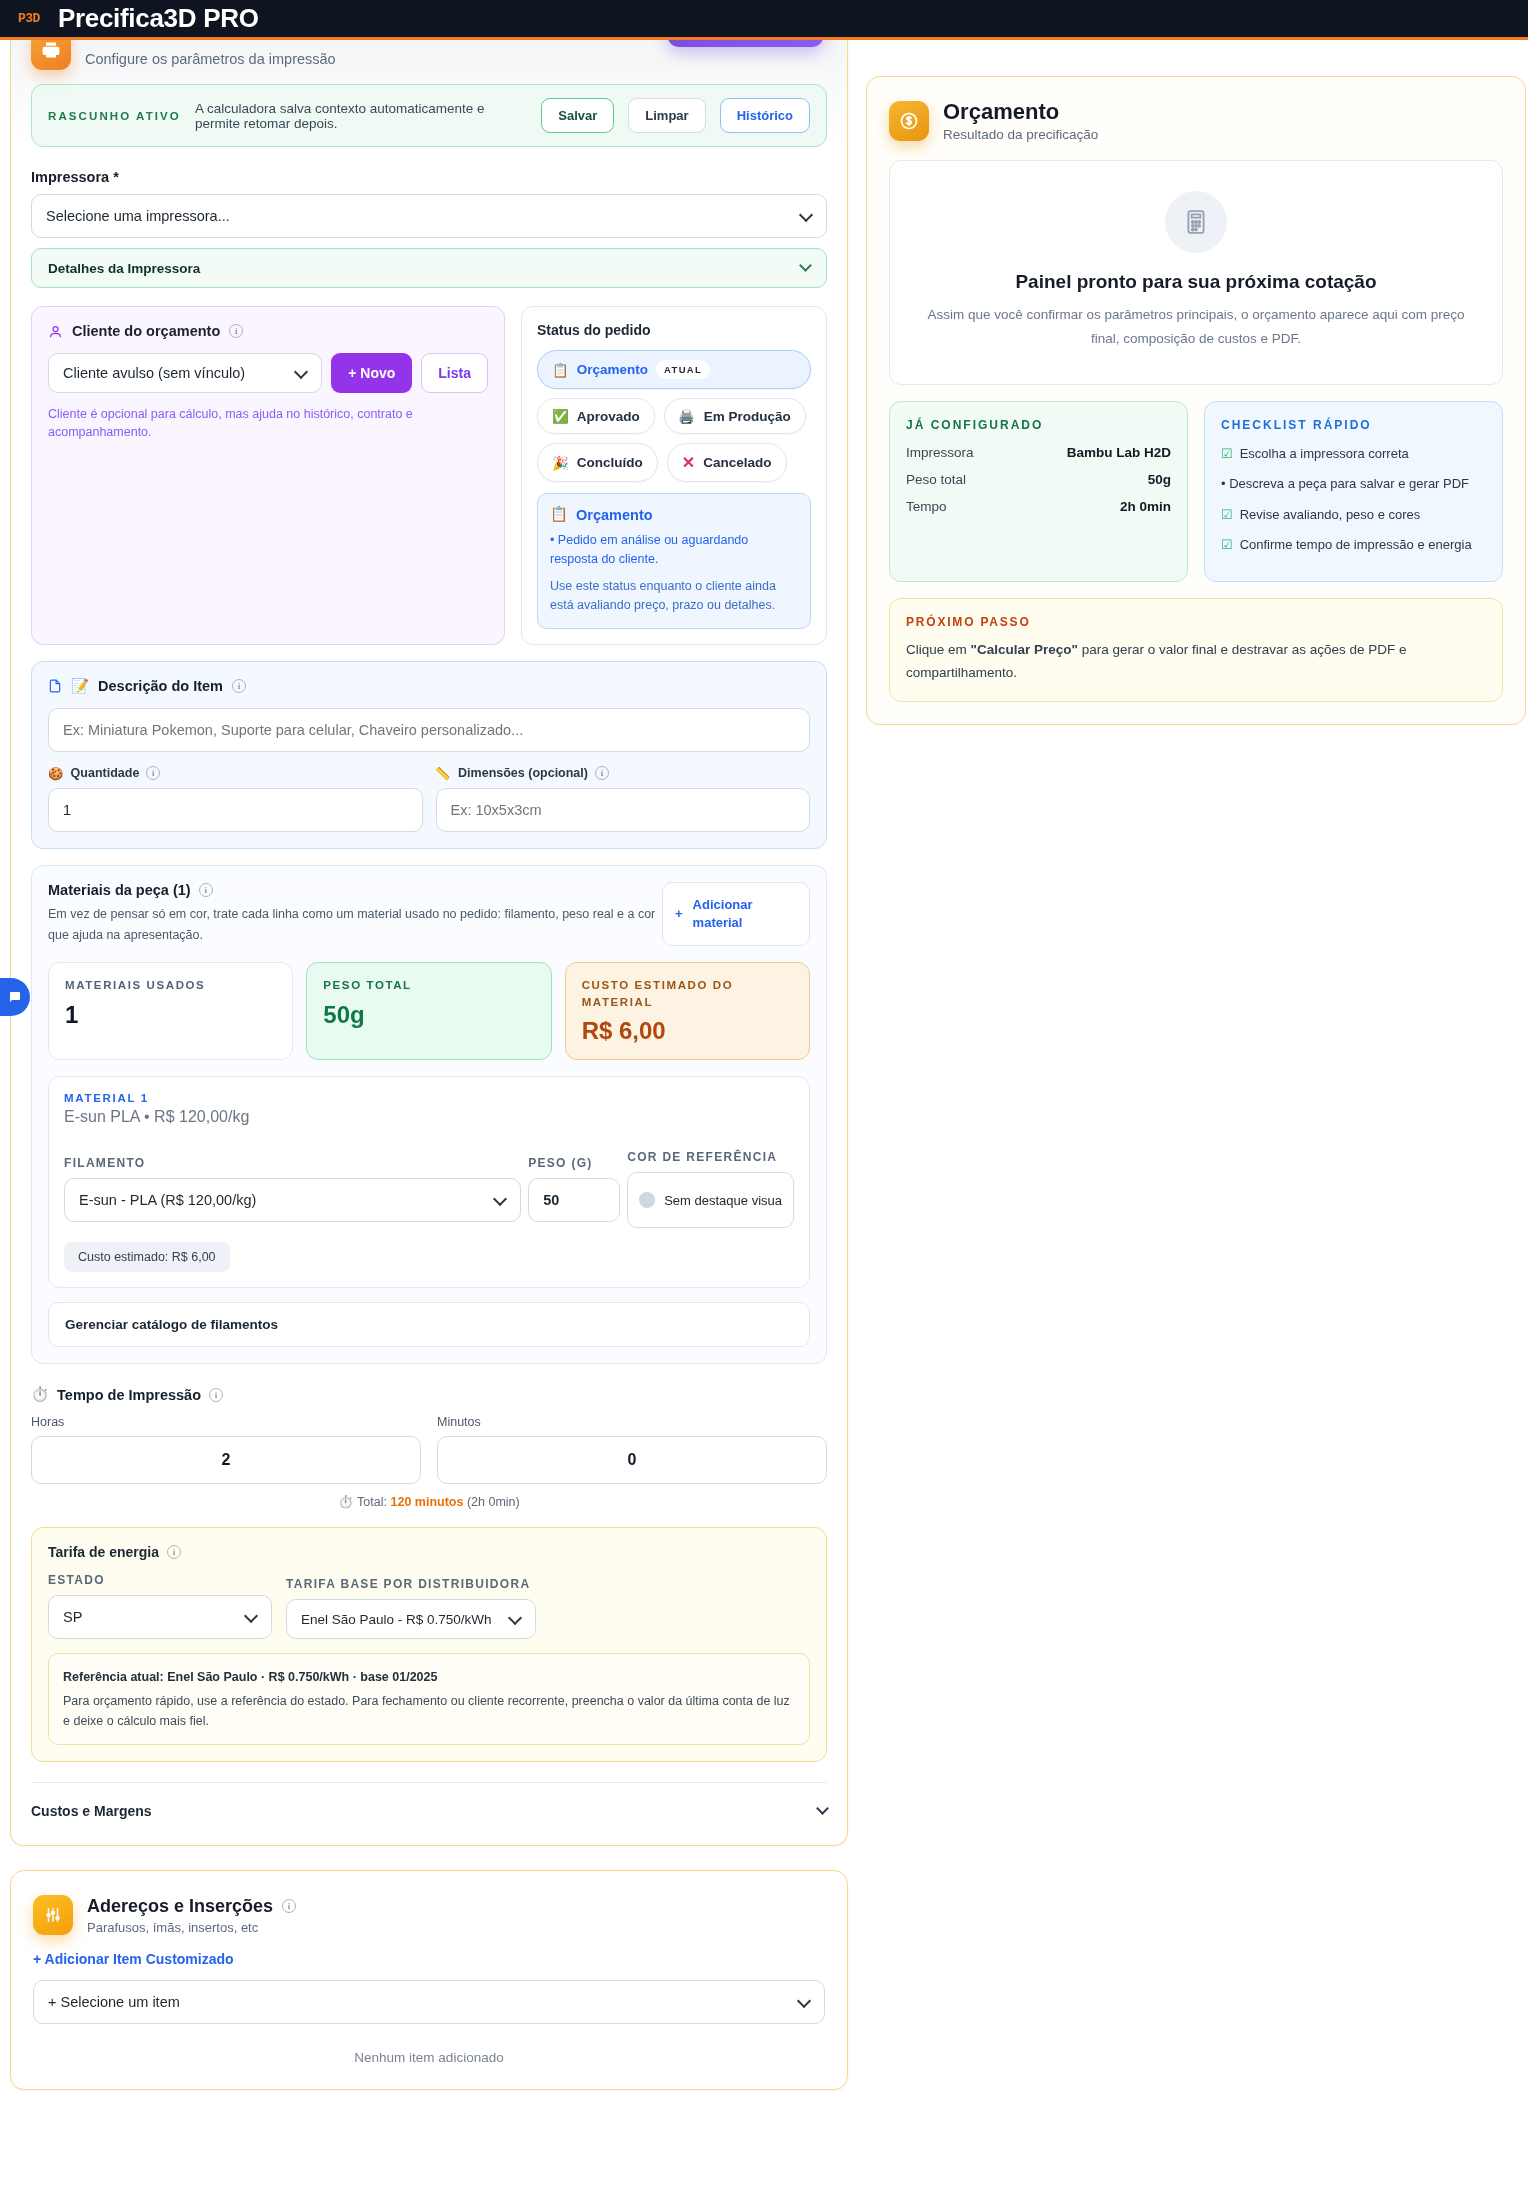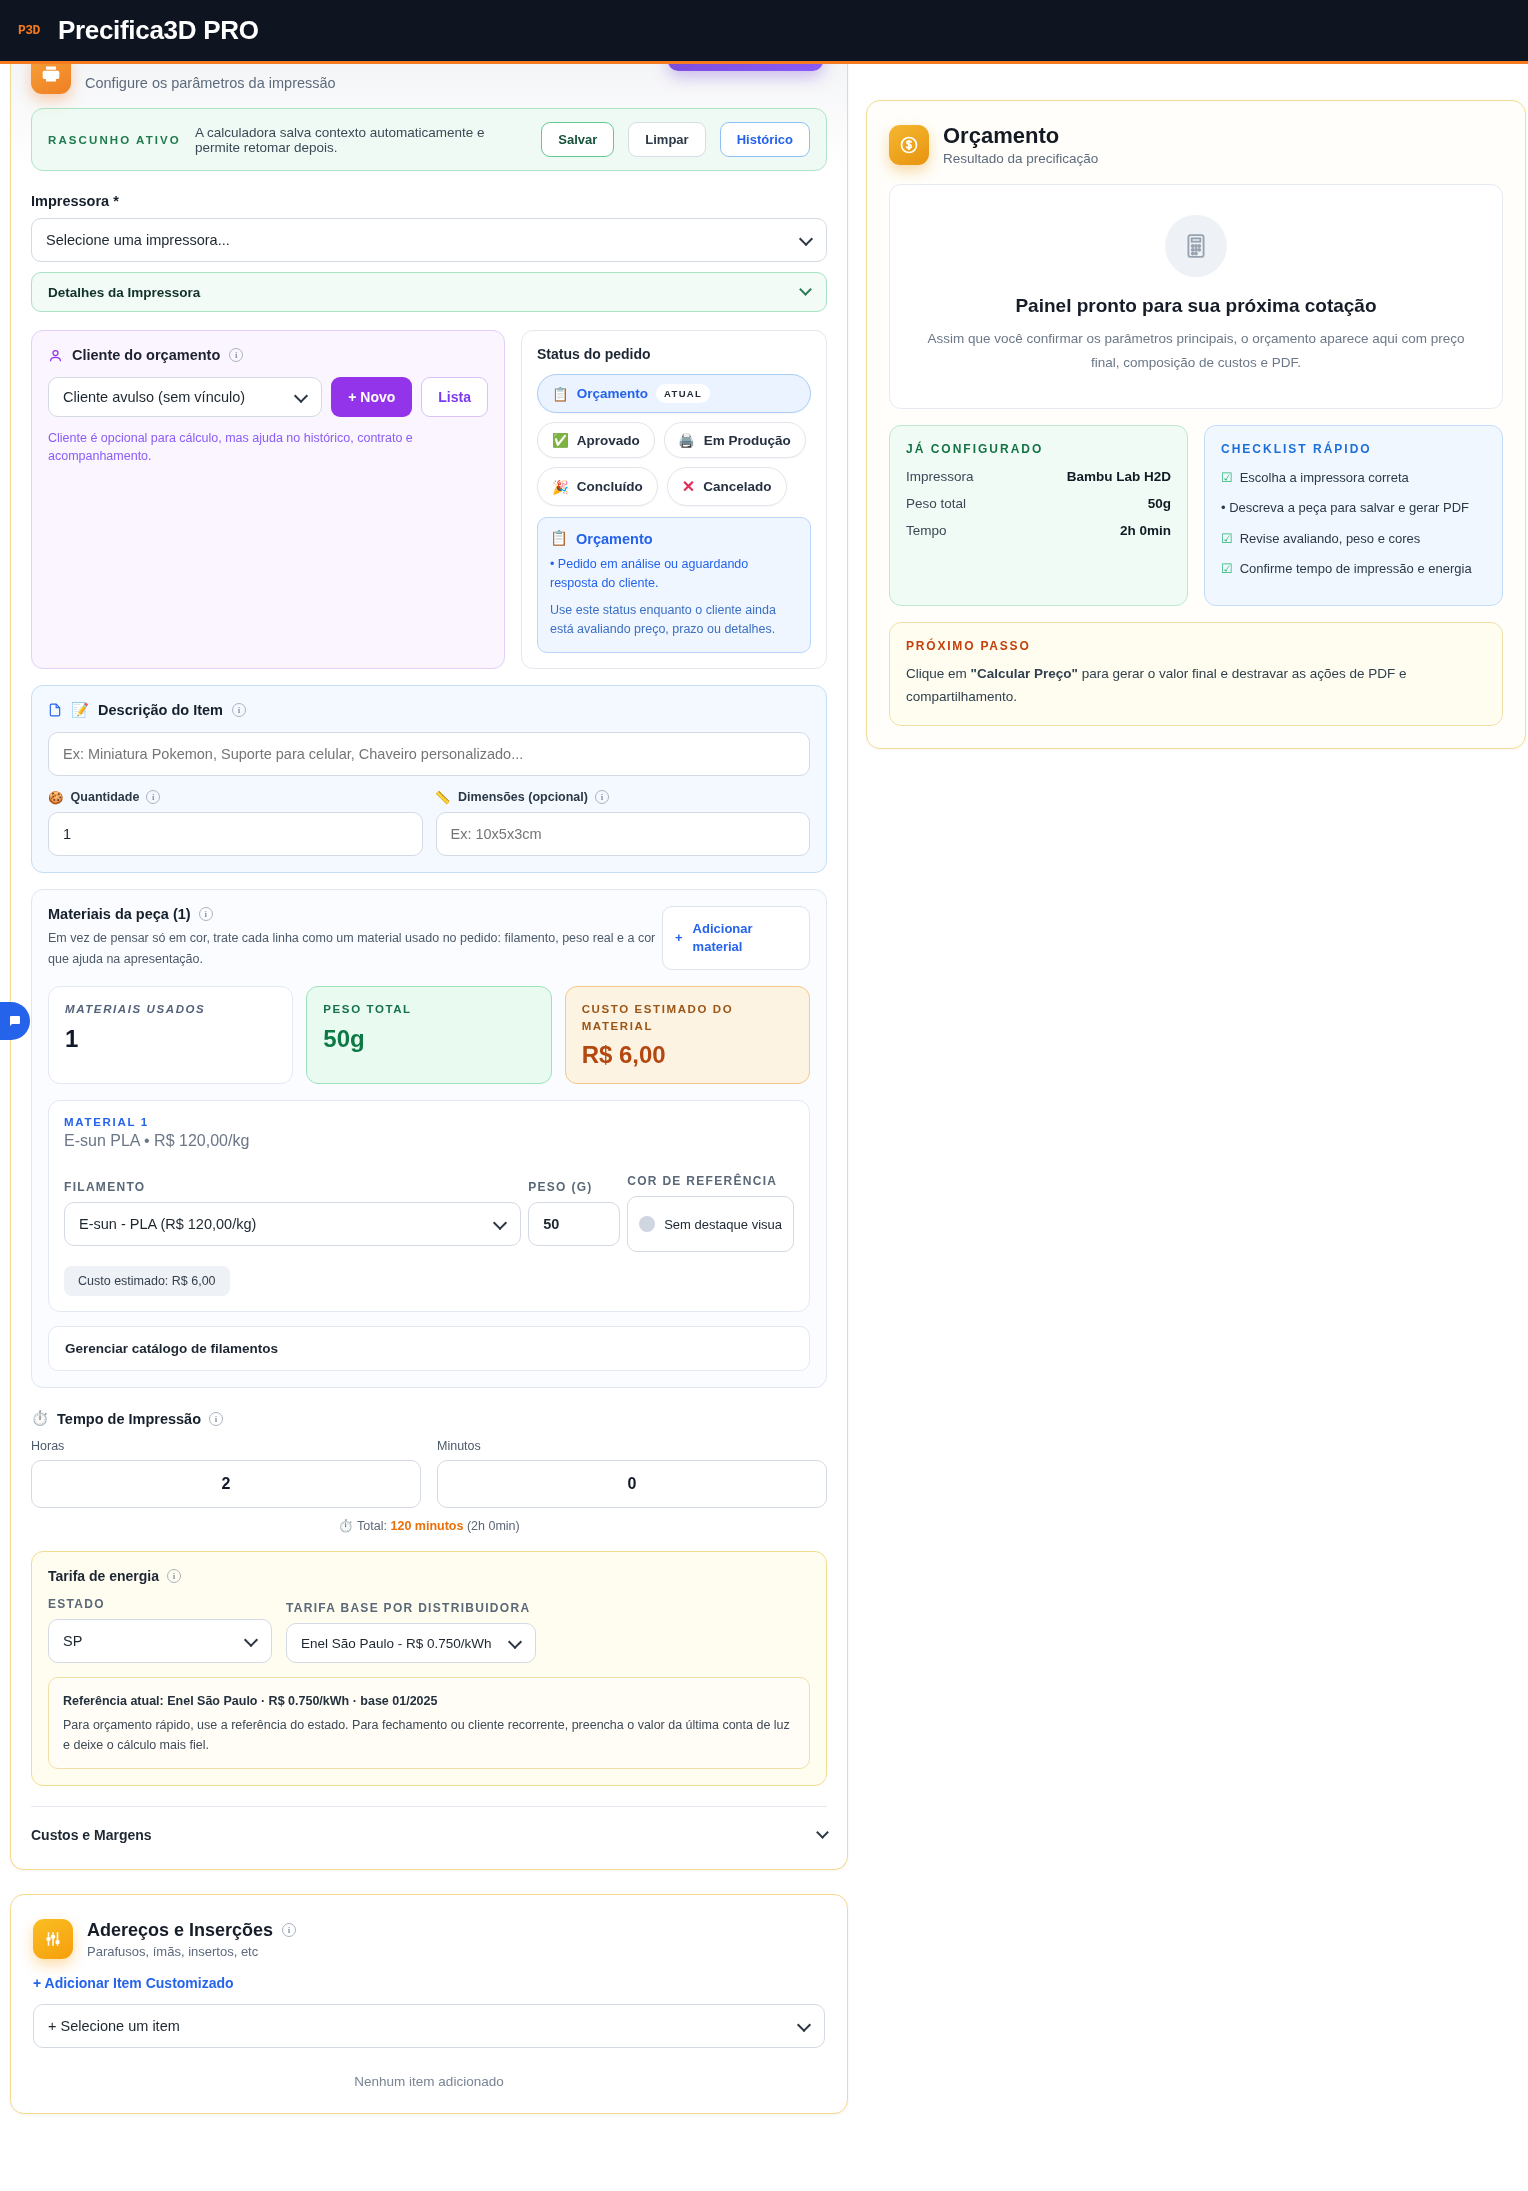--- a/index.html
+++ b/index.html
@@ -6,21 +6,21 @@
   html, body {
     width: 1528px;
     background: #ffffff;
     font-family: "Liberation Sans", sans-serif;
     -webkit-font-smoothing: antialiased;
   }
   body { position: relative; min-height: 2191px; overflow: hidden; }
 
   
   .topbar {
-    height: 64px;
+    height: 40px;
     background: #0e1420;
     display: flex;
     align-items: center;
     padding: 0 18px;
     border-bottom: 3px solid #f47b20;
     position: relative;
     z-index: 40;
   }
   .logo-badge {
     font-size: 13px; font-weight: bold; color: #f47b20;
@@ -185,21 +185,21 @@
     flex: none; width: 148px; background: #fff; border: 1px solid #dde4ed;
     border-radius: 10px; color: #2563eb; font-size: 13px; font-weight: bold;
     padding: 12px; display:flex; gap:10px; align-items:center; justify-content:center;
     cursor: pointer; font-family: inherit; line-height:1.35;
   }
   .stats { display: flex; gap: 13px; margin-top: 16px; }
   .stat { flex: 1 1 0; border-radius: 12px; padding: 14px 16px; min-height: 86px; }
   .stat .k { font-size: 11.5px; font-weight: bold; letter-spacing: 1.6px; line-height:1.45; }
   .stat .v { font-size: 24px; font-weight: bold; margin-top: 7px; }
   .stat.a { background:#fff; border:1px solid #e3e9f1; }
-  .stat.a .k { color:#53627a;font-style:italic; } .stat.a .v { color:#111827; }
+  .stat.a .k { color:#53627a; } .stat.a .v { color:#111827; }
   .stat.b { background:#e9fbf1; border:1px solid #9ee2bc; }
   .stat.b .k { color:#15714a; } .stat.b .v { color:#0d7a46; }
   .stat.c { background:#fdf3e2; border:1px solid #f3c888; }
   .stat.c .k { color:#9a5617; } .stat.c .v { color:#b4460f; }
 
   .mat-item {
     margin-top: 16px; background:#fff; border:1px solid #e3e9f1;
     border-radius: 12px; padding: 15px;
   }
   .mat-item .tag { font-size: 11.5px; font-weight: bold; letter-spacing: 1.7px; color:#2563eb; }

